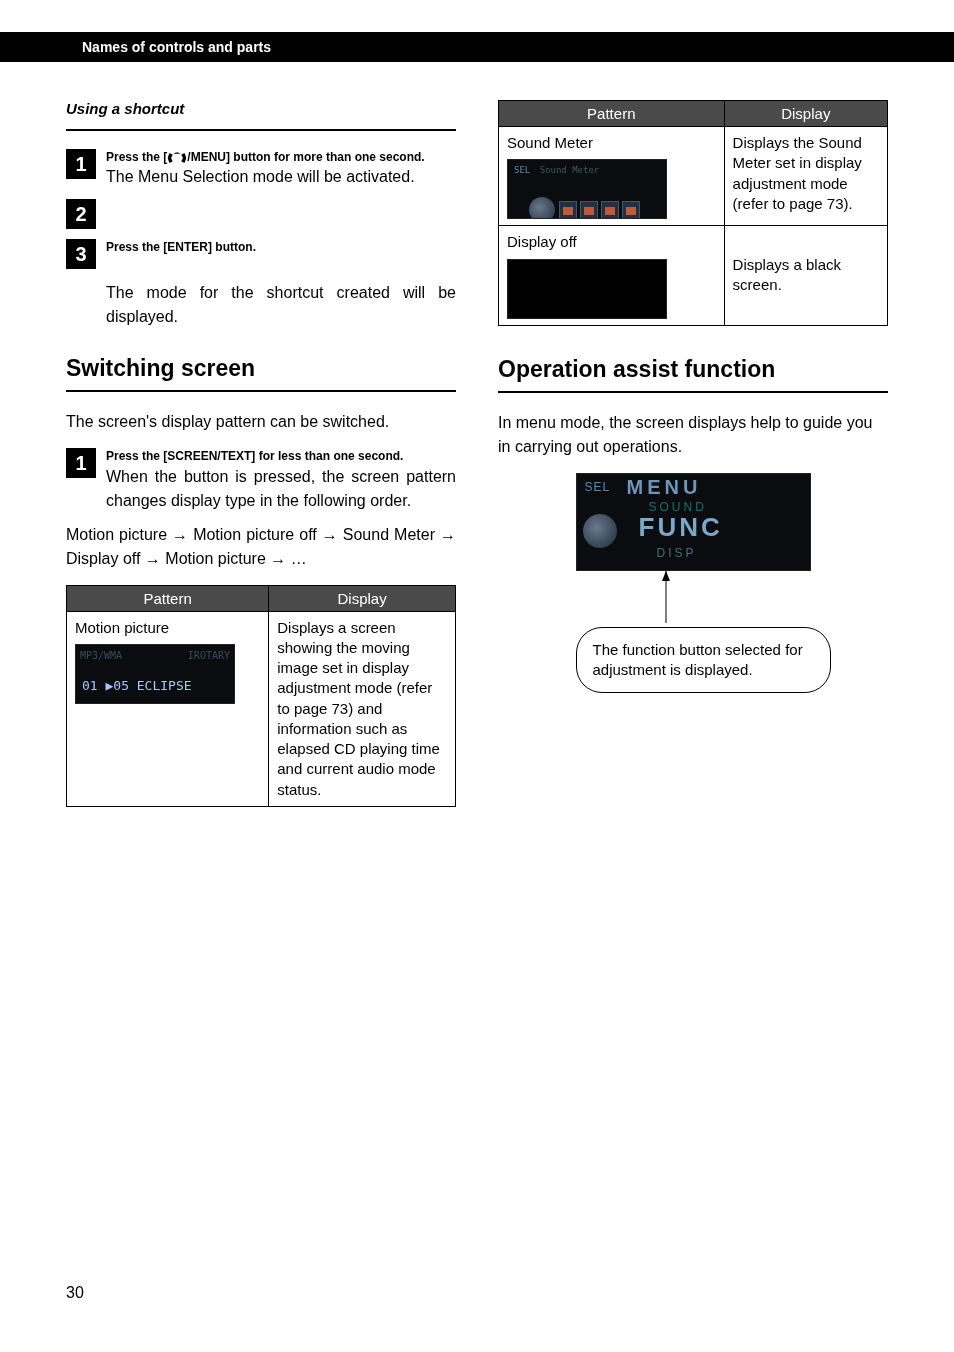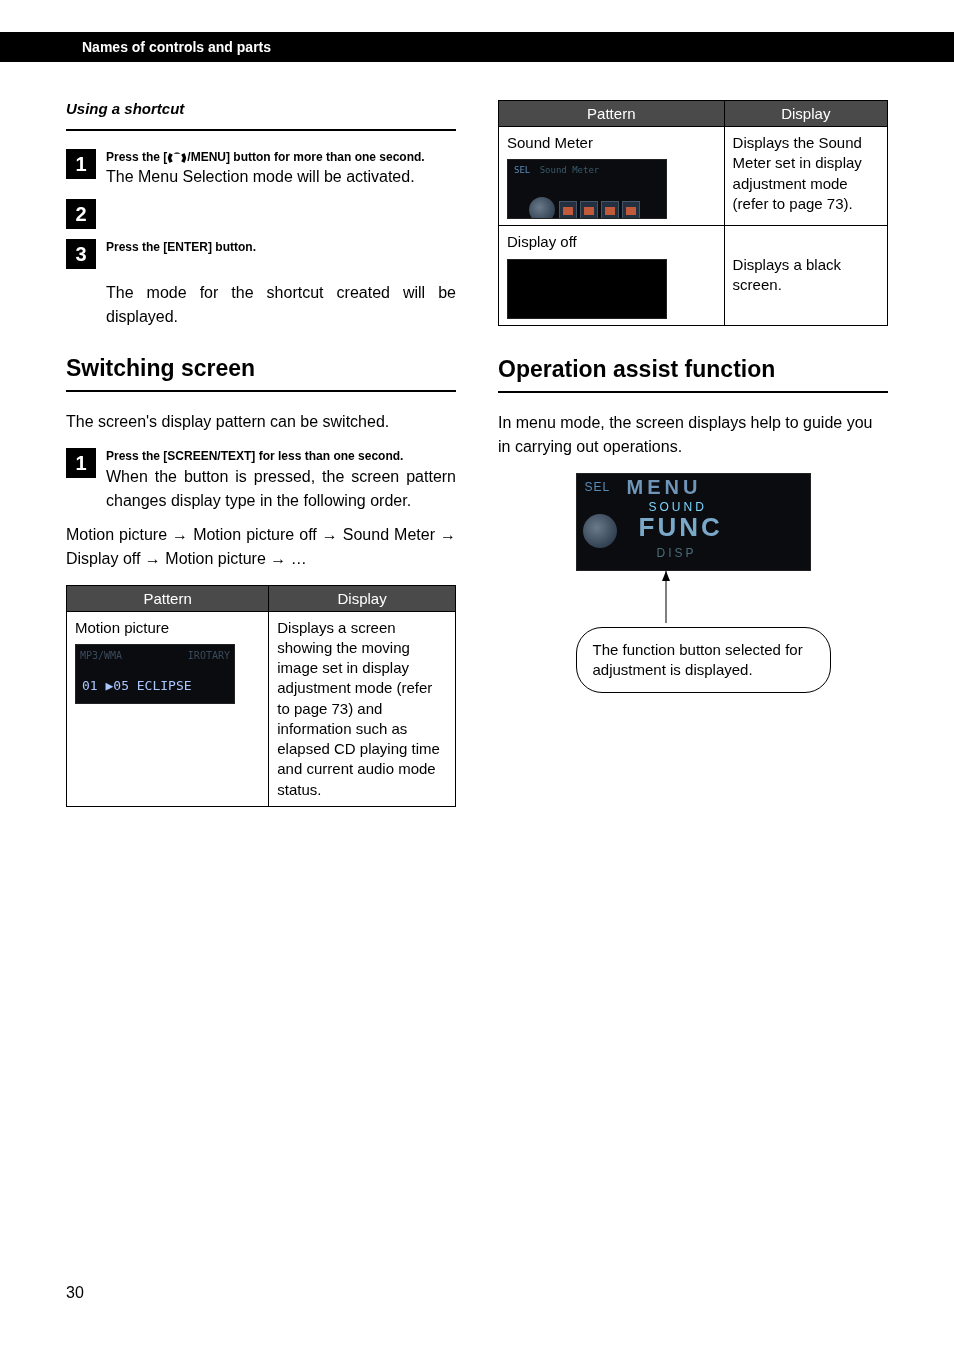--- a/index.html
+++ b/index.html
@@ -28,21 +28,21 @@
   .lcd-soundmeter { display:flex; align-items:center; gap:4px; padding:8px 6px 4px 6px; }
   .lcd-soundmeter .knob { width:26px; height:26px; border-radius:50%; background: radial-gradient(circle at 40% 40%, #6a7a8a, #1a2a3a); }
   .lcd-soundmeter .bars { display:flex; gap:3px; }
   .lcd-soundmeter .bar { width:18px; height:18px; background:#223040; border:1px solid #445566; position:relative; }
   .lcd-soundmeter .bar::after { content:""; position:absolute; left:3px; right:3px; bottom:3px; height:8px; background:#c05a3a; }
   .lcd-blank { background:#000; }
   .big-lcd-wrap { width: 235px; margin: 10px auto 0 auto; }
   .big-lcd { width: 235px; height: 98px; background: #0b0c10; border: 1px solid #222; position: relative; font-family: Arial, sans-serif; color: #7aa0c0; overflow: hidden; }
   .big-lcd .sel { position:absolute; left:8px; top:6px; font-size:12px; color:#5a8bb5; letter-spacing:1px; }
   .big-lcd .menu { position:absolute; left:50px; top:2px; font-size:20px; font-weight:bold; letter-spacing:4px; color:#6f95b8; }
-  .big-lcd .sound { position:absolute; left:72px; top:26px; font-size:12px; letter-spacing:3px; color:#7dd3fc; }
+  .big-lcd .sound { position:absolute; left:72px; top:26px; font-size:12px; letter-spacing:3px; color:#0f766e; }
   .big-lcd .func { position:absolute; left:62px; top:38px; font-size:26px; font-weight:bold; letter-spacing:3px; color:#7aa8c8; }
   .big-lcd .disp { position:absolute; left:80px; top:72px; font-size:12px; letter-spacing:3px; color:#4a6c7a; }
   .big-lcd .knob { position:absolute; left:6px; top:40px; width:34px; height:34px; border-radius:50%; background: radial-gradient(circle at 40% 40%, #6a7a8a, #1a2a3a); }
   .callout { border:1px solid #000; border-radius:26px; padding:12px 16px; font-size:15px; line-height:1.35; width:255px; margin-top:2px; }
   .page-num { position:absolute; left:66px; bottom:50px; font-size:16px; }
 </style>
 </head>
 <body>
 
 <div class="page">

